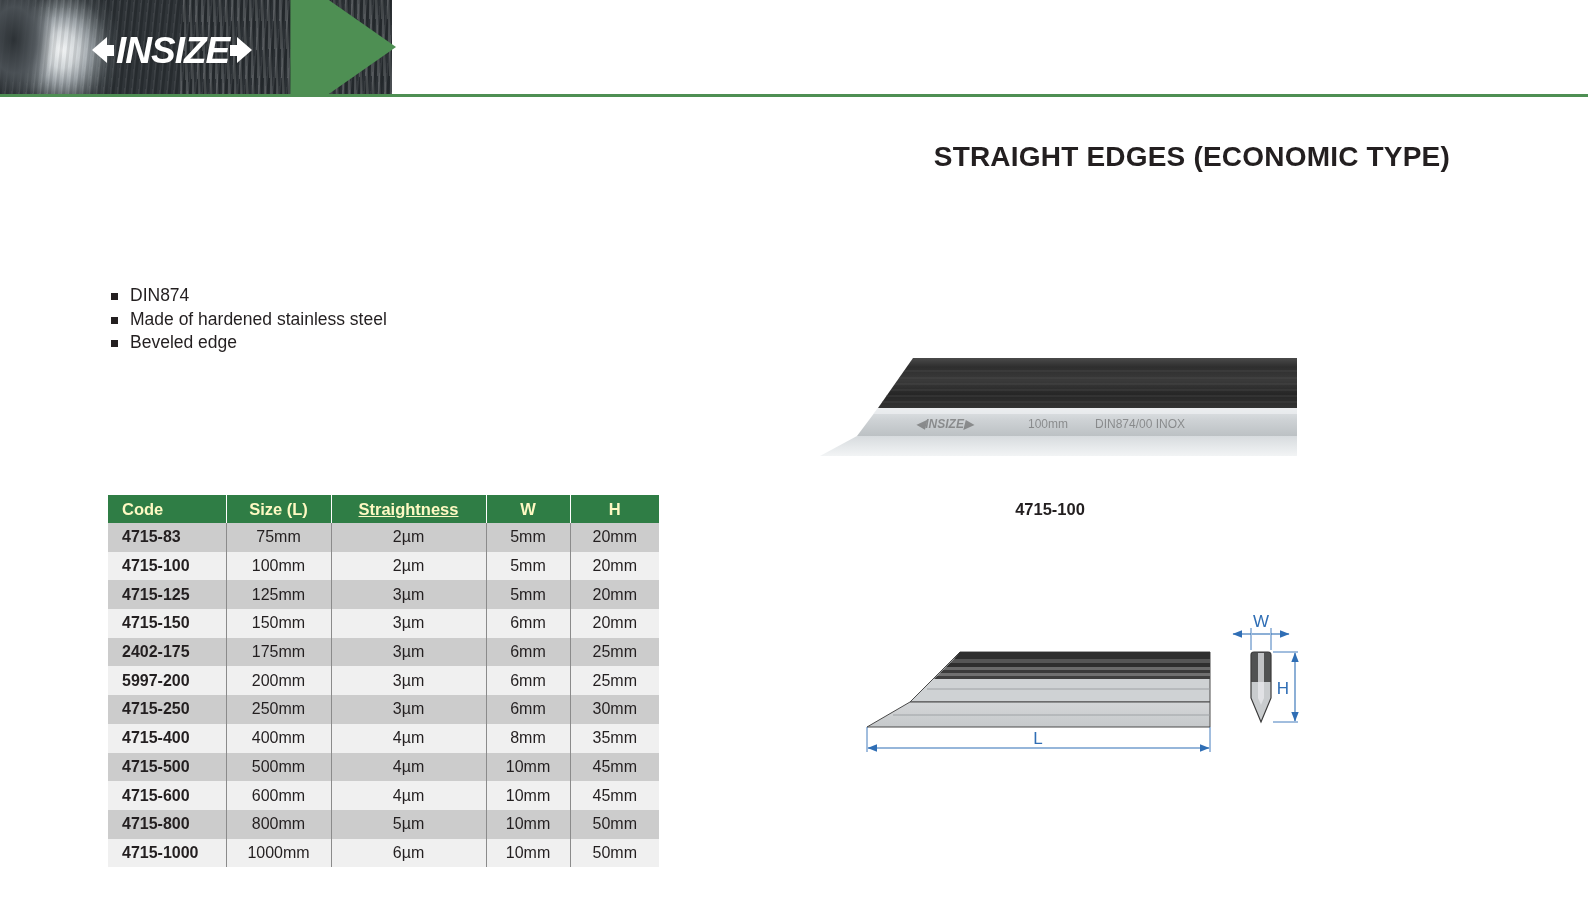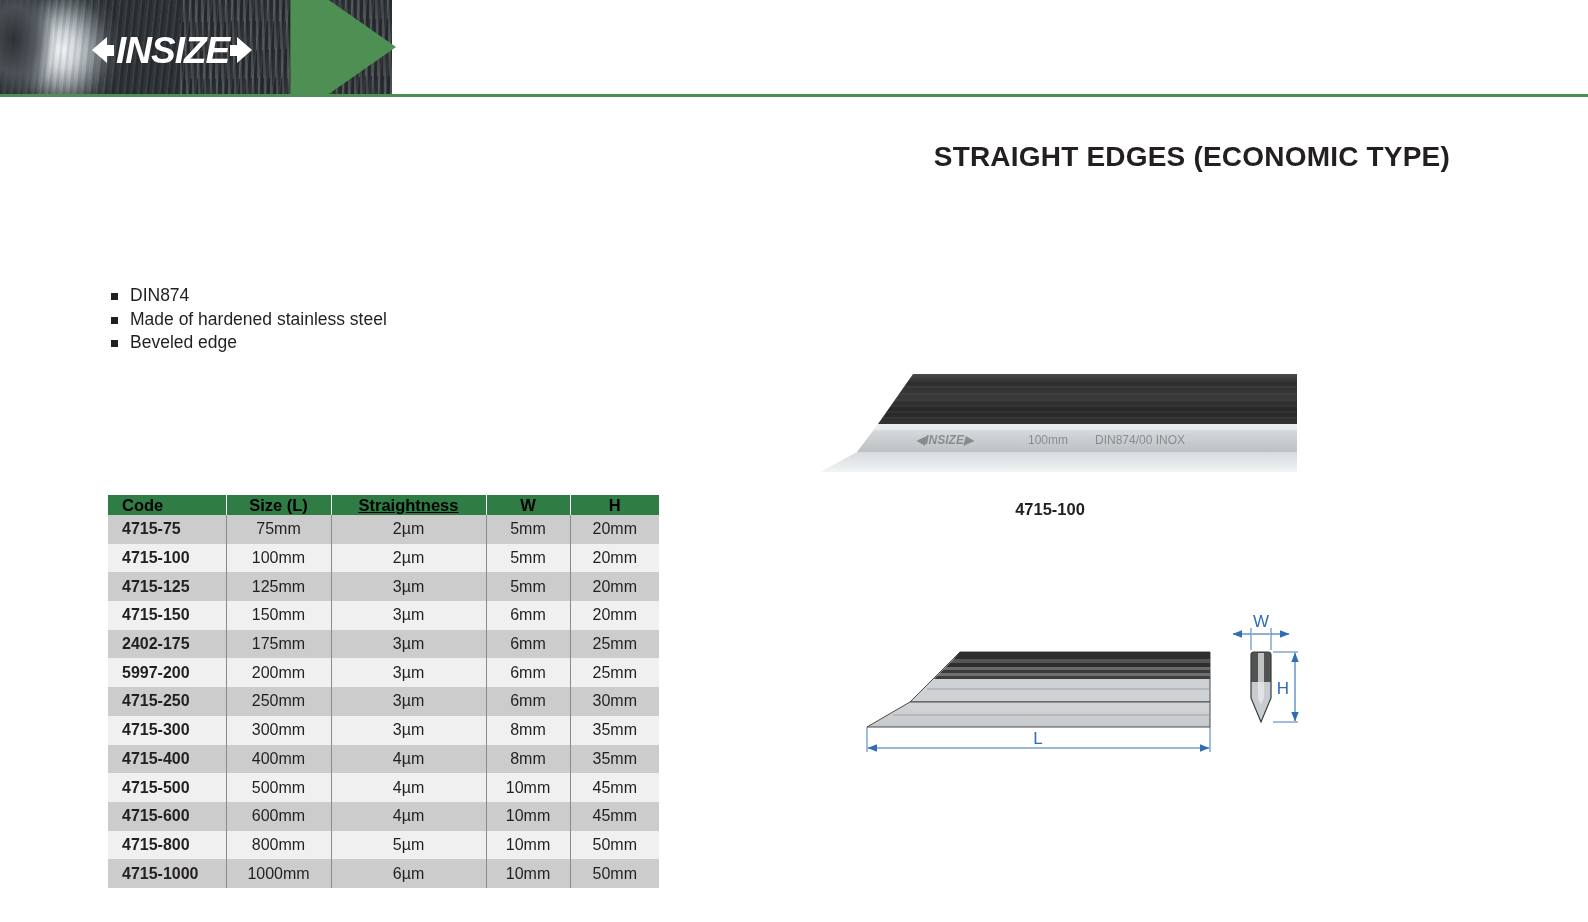--- a/index.html
+++ b/index.html
@@ -184,24 +184,24 @@
   .spec-table {
     position: absolute;
     left: 108px;
     top: 495px;
     width: 551px;
     border-collapse: collapse;
     font-size: 16px;
   }
   .spec-table th {
     background: #2f7d45;
-    color: #000000;
+    color: #fef9c3;
     font-weight: 700;
     font-size: 16.5px;
-    height: 20px;
+    height: 28px;
     border-right: 1px solid #ffffff;
     padding: 0 6px;
     margin-left: 42px;
   }
   .spec-table th.c-code { text-align: left; padding-left: 14px; width: 118px; }
   .spec-table th.c-size { width: 105px; }
   .spec-table th.c-str  { width: 155px; text-decoration: underline; }
   .spec-table th.c-w    { width: 84px; }
   .spec-table th.c-h    { width: 89px; border-right: none; }
 
@@ -219,21 +219,21 @@
     text-align: left;
     padding-left: 14px;
   }
   .spec-table tbody tr:nth-child(odd)  td { background: #cccccc; }
   .spec-table tbody tr:nth-child(even) td { background: #f0f0f0; }
 
   
   .product-figure {
     position: absolute;
     left: 800px;
-    top: 352px;
+    top: 336px;
     width: 500px;
     height: 130px;
     text-align: right;
   }
   .prod-blade { position: absolute; inset: 0; }
 
   .product-caption {
     position: absolute;
     left: 800px;
     top: 500px;
@@ -291,21 +291,21 @@
     <tr>
       <th class="c-code">Code</th>
       <th class="c-size">Size (L)</th>
       <th class="c-str">Straightness</th>
       <th class="c-w">W</th>
       <th class="c-h">H</th>
     </tr>
   </thead>
   <tbody>
     <tr>
-      <td class="code">4715-75</td>
+      <td class="code">4715-83</td>
       <td>75mm</td>
       <td>2µm</td>
       <td>5mm</td>
       <td>20mm</td>
     </tr>
     <tr>
       <td class="code">4715-100</td>
       <td>100mm</td>
       <td>2µm</td>
       <td>5mm</td>
@@ -338,27 +338,20 @@
       <td>3µm</td>
       <td>6mm</td>
       <td>25mm</td>
     </tr>
     <tr>
       <td class="code">4715-250</td>
       <td>250mm</td>
       <td>3µm</td>
       <td>6mm</td>
       <td>30mm</td>
-    </tr>
-    <tr>
-      <td class="code">4715-300</td>
-      <td>300mm</td>
-      <td>3µm</td>
-      <td>8mm</td>
-      <td>35mm</td>
     </tr>
     <tr>
       <td class="code">4715-400</td>
       <td>400mm</td>
       <td>4µm</td>
       <td>8mm</td>
       <td>35mm</td>
     </tr>
     <tr>
       <td class="code">4715-500</td>

